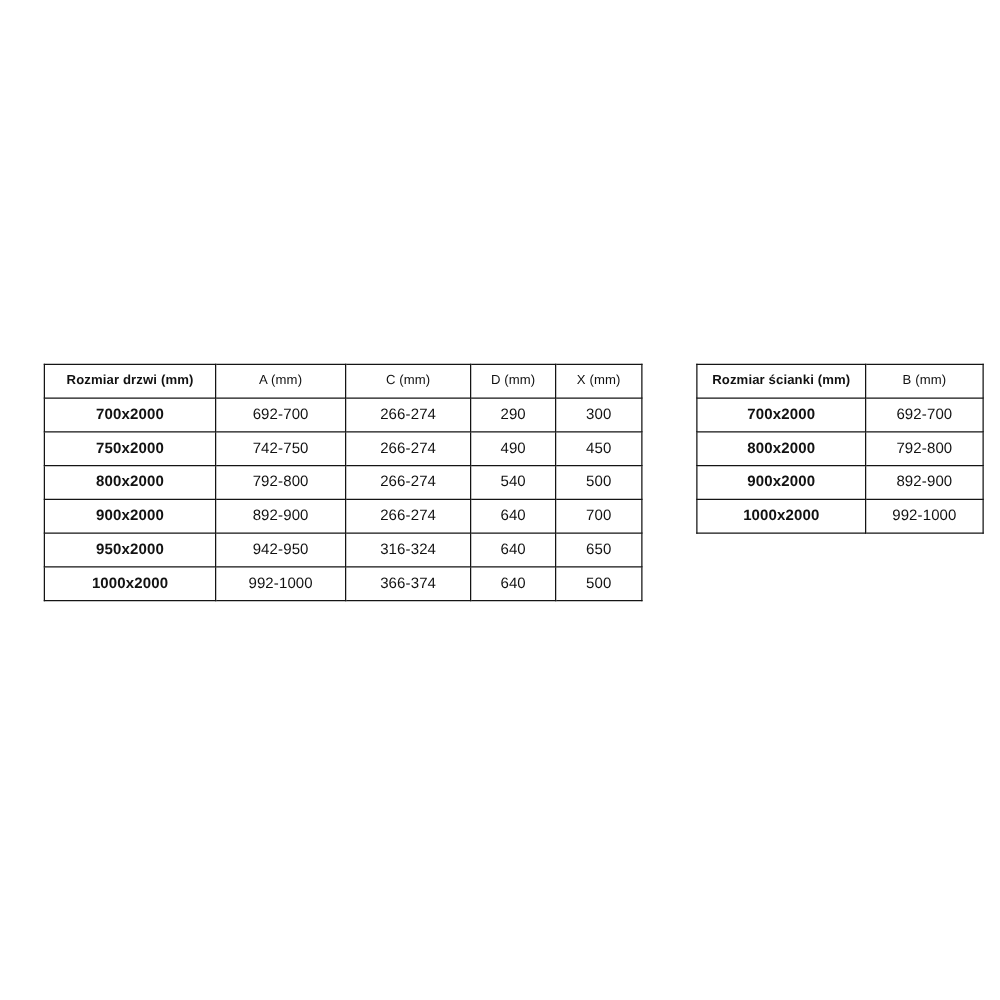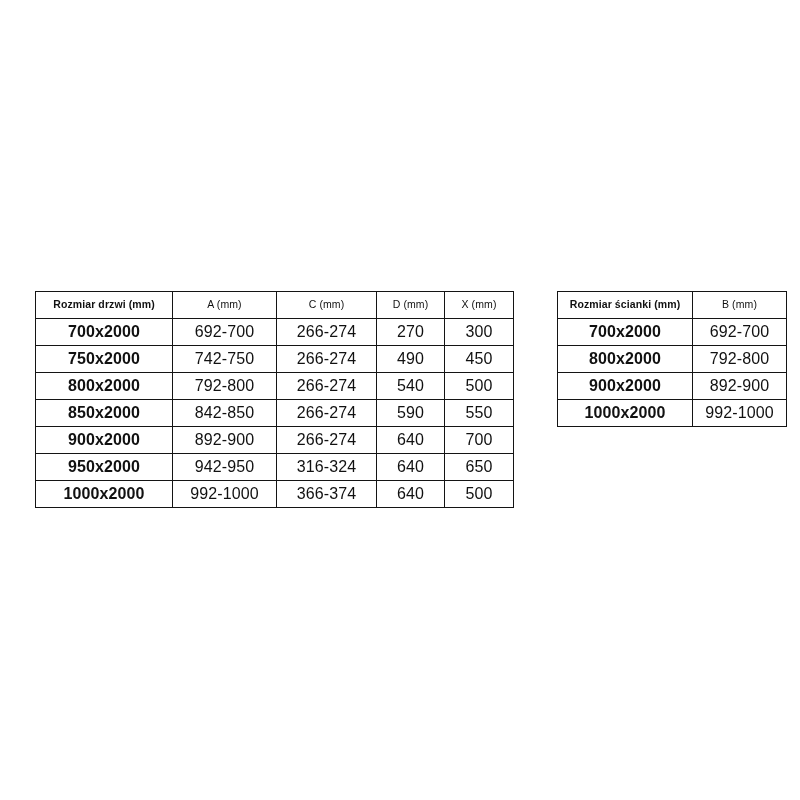--- a/index.html
+++ b/index.html
@@ -25,21 +25,21 @@
     padding-left: 10px;
   }
   table {
     border-collapse: collapse;
     table-layout: fixed;
   }
   td, th {
     border: 1px solid #141414;
     text-align: center;
     vertical-align: middle;
-    font-size: 16px;
+    font-size: 12px;
     line-height: 1.1;
     height: 26px;
     padding: 0 2px;
     font-weight: normal;
     color: #111111;
     letter-spacing: 0.1px;
   }
   thead th {
     font-weight: normal;
     font-size: 10.5px;
@@ -87,43 +87,36 @@
         <th>C (mm)</th>
         <th>D (mm)</th>
         <th>X (mm)</th>
       </tr>
     </thead>
     <tbody>
       <tr>
         <td>700x2000</td>
         <td>692-700</td>
         <td>266-274</td>
-        <td>270</td>
+        <td>290</td>
         <td>300</td>
       </tr>
       <tr>
         <td>750x2000</td>
         <td>742-750</td>
         <td>266-274</td>
         <td>490</td>
         <td>450</td>
       </tr>
       <tr>
         <td>800x2000</td>
         <td>792-800</td>
         <td>266-274</td>
         <td>540</td>
         <td>500</td>
-      </tr>
-      <tr>
-        <td>850x2000</td>
-        <td>842-850</td>
-        <td>266-274</td>
-        <td>590</td>
-        <td>550</td>
       </tr>
       <tr>
         <td>900x2000</td>
         <td>892-900</td>
         <td>266-274</td>
         <td>640</td>
         <td>700</td>
       </tr>
       <tr>
         <td>950x2000</td>

